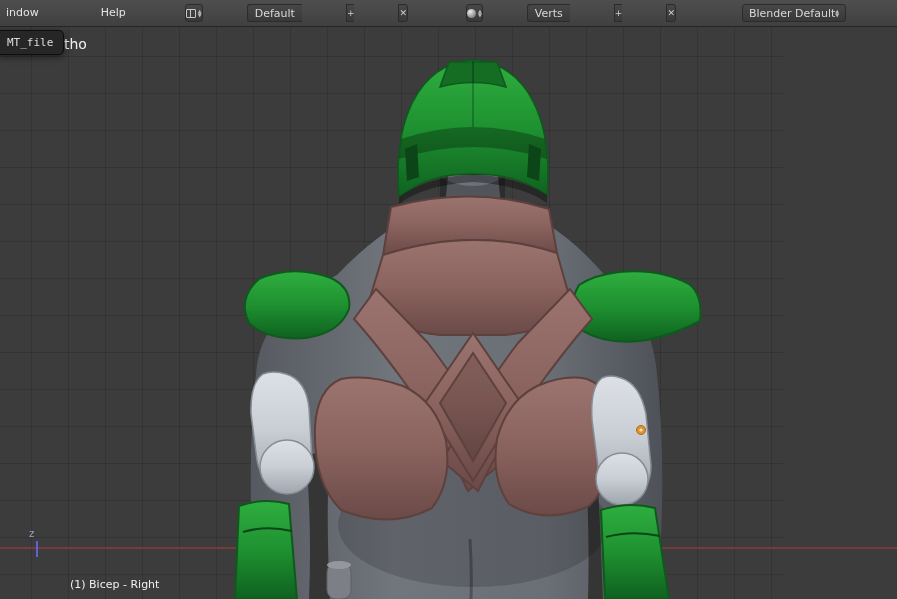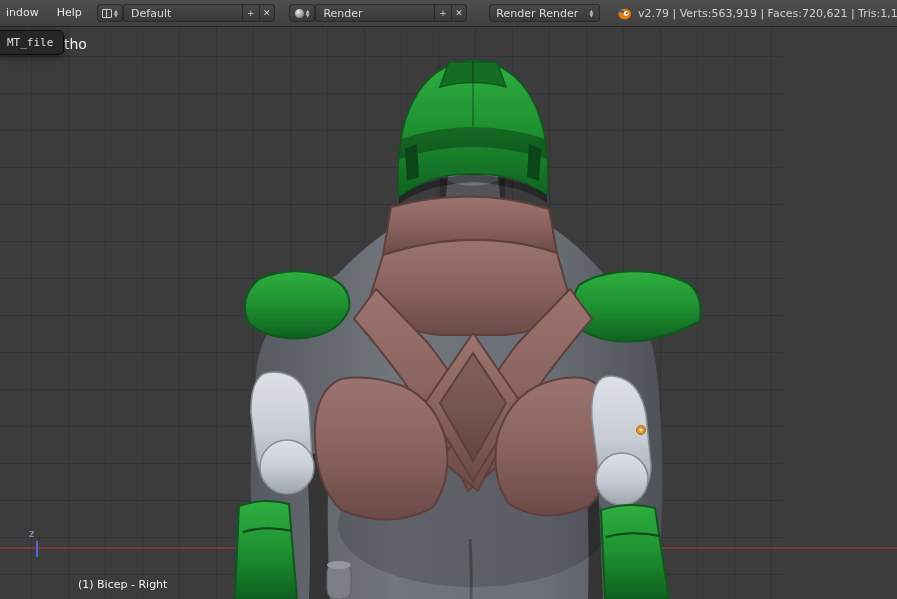--- a/index.html
+++ b/index.html
@@ -6,21 +6,21 @@
   html,body { width:897px; height:599px; overflow:hidden; background:#3c3c3c;
               font-family:"DejaVu Sans","Liberation Sans",sans-serif; }
   .app { position:relative; width:897px; height:599px; }
 
   
   .header {
     position:absolute; top:0; left:0; width:897px; height:27px;
     background:linear-gradient(#4e4e4e,#404040);
     border-bottom:1px solid #262626;
     display:flex; align-items:center; color:#ddd; font-size:11px;
-    white-space:nowrap; z-index:5;
+    white-space:nowrap; z-index:5;gap:44px;
   }
   .menu-item { padding:0 9px; line-height:26px; color:#e4e4e4; cursor:default; margin-left:-3px; }
   .menu-item + .menu-item { margin-left:0; }
   .btn, .field {
     height:18px; background:linear-gradient(#474747,#393939);
     border:1px solid #2b2b2b; border-radius:3px;
     display:flex; align-items:center; color:#d8d8d8;
   }
   .icon-btn { width:27px; justify-content:center; gap:2px; margin-left:4px; }
   .field { padding:2px 7px; }
@@ -49,21 +49,21 @@
   .viewport svg { position:absolute; left:0; top:0; }
 
   .tooltip {
     position:absolute; left:-4px; top:3px; z-index:6;
     background:#262626; border:1px solid #0d0d0d; border-radius:5px;
     box-shadow:0 2px 7px rgba(0,0,0,0.5);
     padding:5px 10px; color:#dcdcdc; font-size:11px;
     font-family:"DejaVu Sans Mono","Liberation Mono",monospace;
   }
   .view-label { position:absolute; left:64px; top:9px; color:#f2f2f2; font-size:14px; }
-  .object-label { position:absolute; left:78px; top:551px; color:#f0f0f0; font-size:11px; }
+  .object-label { position:absolute; left:70px; top:551px; color:#f0f0f0; font-size:11px; }
   .z-label { position:absolute; left:29px; top:501px; color:#9aa3c8; font-size:10px; }
 </style>
 </head>
 <body>
 
 <div class="app">
 
   <div class="header">
     <div class="menu-item">indow</div>
     <div class="menu-item">Help</div>
@@ -79,26 +79,26 @@
     <div class="btn sq-btn">+</div>
     <div class="btn sq-btn last">✕</div>
 
     <div class="btn icon-btn" style="margin-left:14px;">
       <span class="mini-scene-icon"></span>
       <span class="dd-arrows">
         <span>▲</span>
           <span>▼</span>
       </span>
     </div>
-    <div class="field name">Render</div>
+    <div class="field name">Verts</div>
     <div class="btn sq-btn">+</div>
     <div class="btn sq-btn last">✕</div>
 
     <div class="btn field engine">
-      <span>Render Render</span>
+      <span>Blender Default</span>
       <span class="dd-arrows">
         <span>▲</span>
           <span>▼</span>
       </span>
     </div>
 
     <svg class="blender-logo" viewBox="0 0 16 13">
       <ellipse cx="9" cy="7" rx="6.5" ry="5.5" fill="#e87d0d"></ellipse>
       <path d="M1,5 L7,3 L9,6 Z" fill="#2b5f8a"></path>
       <circle cx="10.5" cy="6.5" r="2.4" fill="#fff"></circle>

